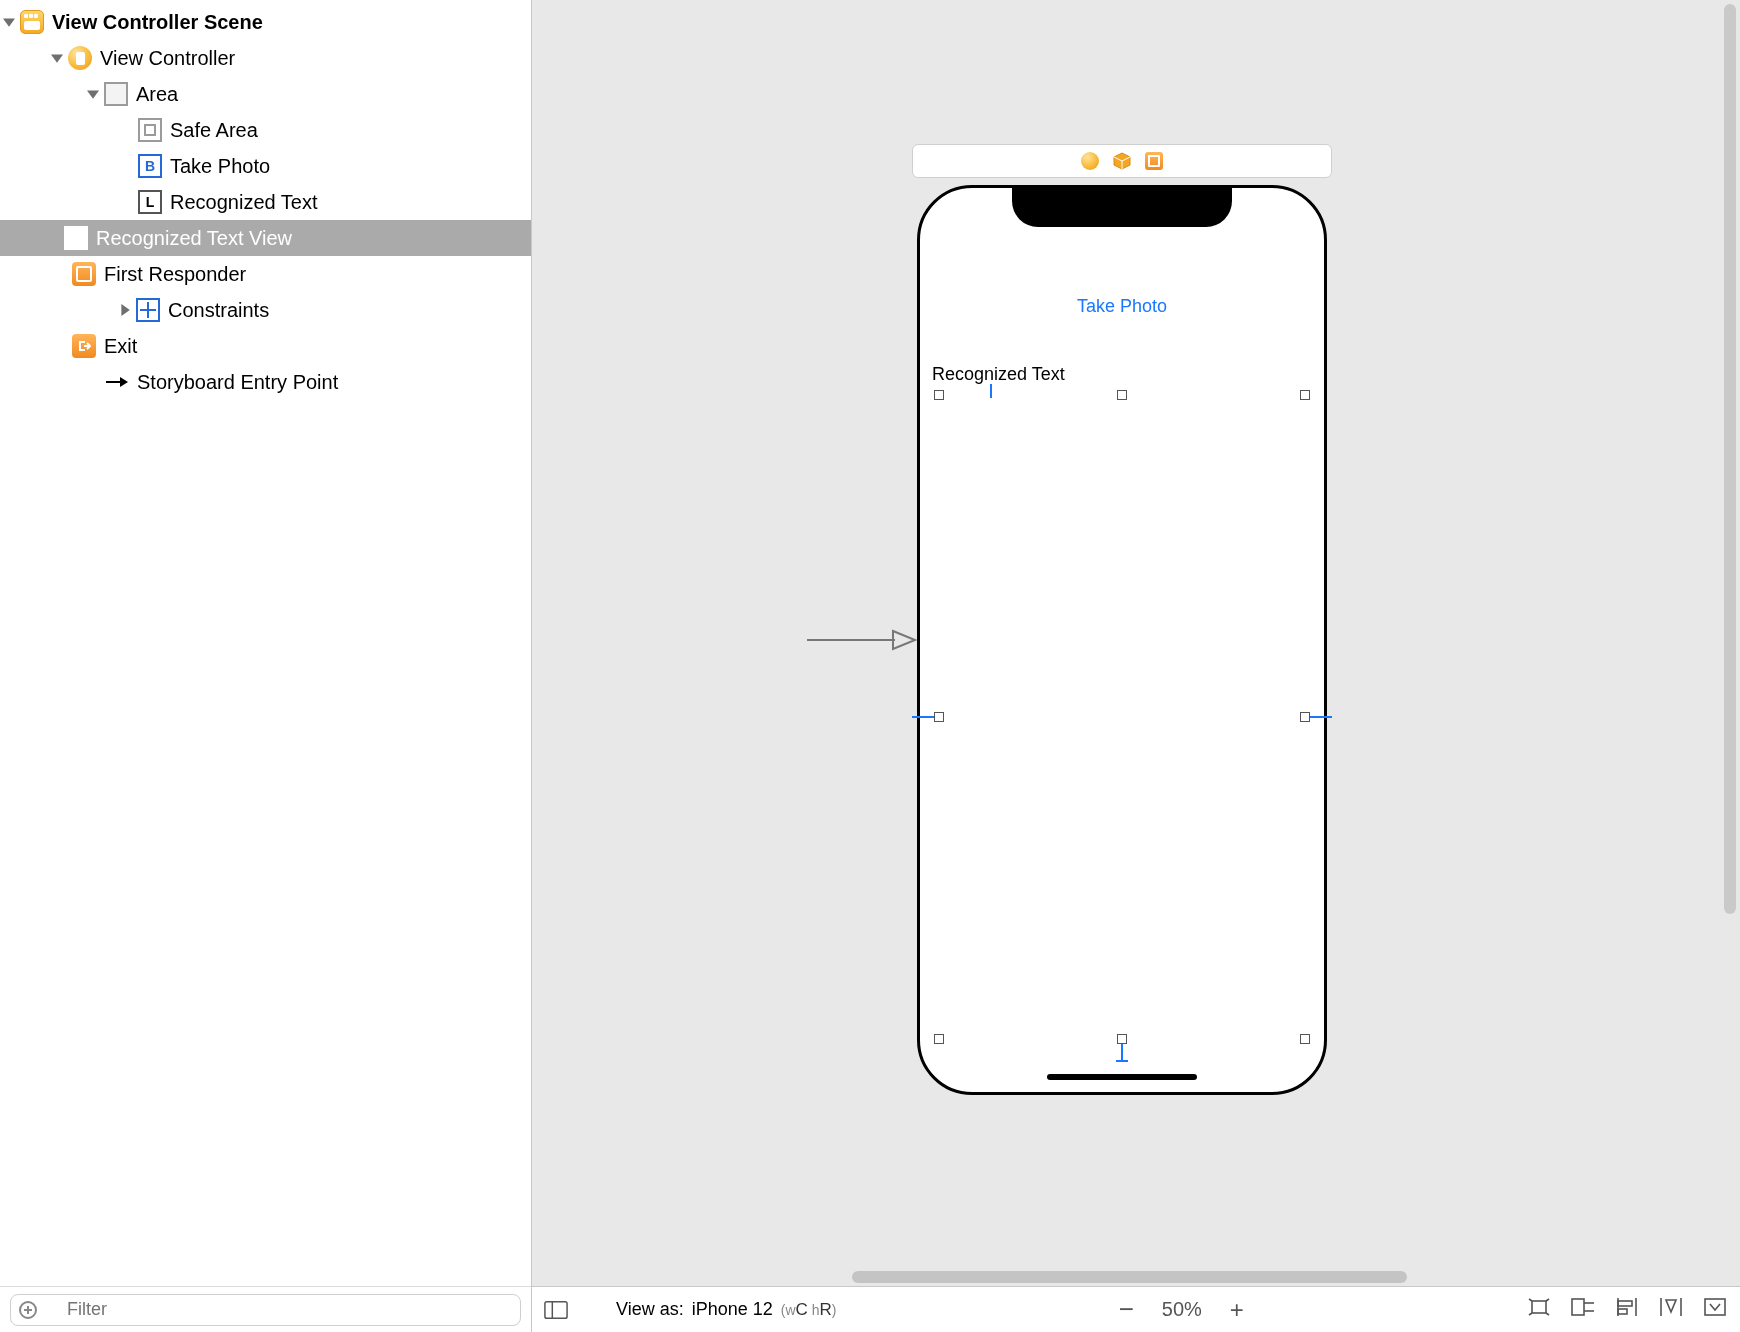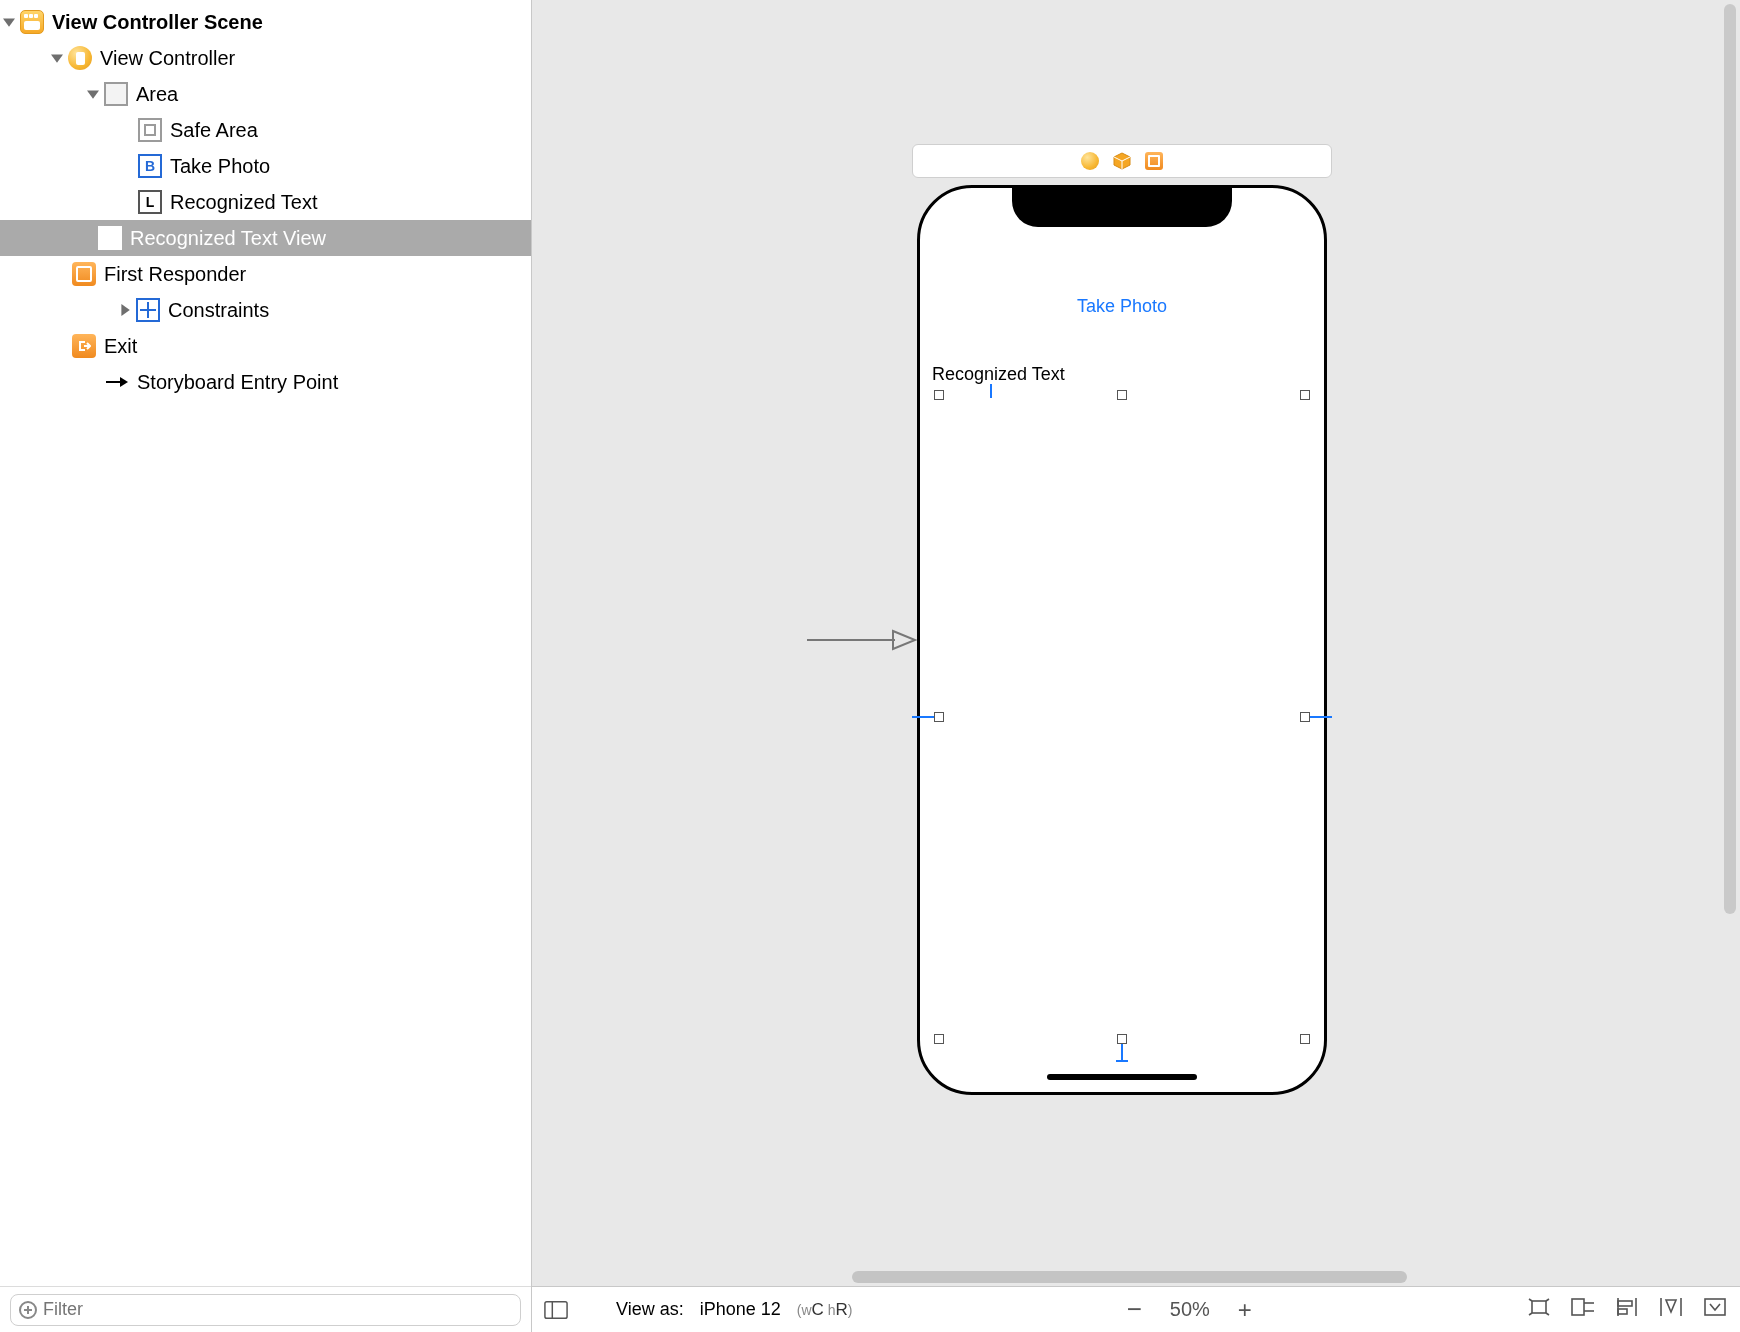--- a/index.html
+++ b/index.html
@@ -152,21 +152,21 @@
     border:1px solid #cfcfcf;
     border-radius: 8px;
     background:#fff;
     height: 32px;
     display:flex; align-items:center;
     padding: 0 8px;
     gap:6px;
     color:#888;
   }
   .filter-input input{
-    border:none; outline:none; flex:1; font-size:18px; background:transparent; color:#333;
+    border:none; outline:none; flex:1; font-size:18px; background:transparent; color:#333;margin-left:24px;
   }
   .filter-icon{
     width:18px;height:18px;border:2px solid #888;border-radius:50%; position:relative;
   }
   .filter-icon::before,.filter-icon::after{
     content:"";position:absolute;left:50%;background:#888;width:2px;margin-left:-1px;height:6px;
   }
   .filter-icon::before{top:3px;} .filter-icon::after{bottom:3px;}
   .filter-icon .bar{position:absolute;top:50%;left:3px;right:3px;height:2px;background:#888;margin-top:-1px;}
 
@@ -251,21 +251,21 @@
   .tguide{ position:absolute; width:2px; height:14px; background:#1978ff; }
 
   
   .bottom-bar{
     height:46px; background:#fff; border-top:1px solid #c8c8c8;
     display:flex; align-items:center; padding:0 12px; gap:14px;
     font-size:18px;
   }
   .bb-icon{ width:24px;height:24px; display:inline-flex;align-items:center;justify-content:center;}
   .bb-sep{ flex:1; }
-  .bb-viewas{ display:flex; align-items:baseline; gap:16px;}
+  .bb-viewas{ display:flex; align-items:baseline; gap:8px;}
   .bb-sub{ font-size:14px; color:#888; }
   .bb-sub .c{ color:#333; font-size:17px; }
   .zoom-group{ display:flex; align-items:center; gap:28px; font-size:20px; color:#555; padding: 0 12px;}
   .right-icons{ display:flex; align-items:center; gap:18px; }
   .thin-icon svg{ width:26px; height:22px; stroke:#555; fill:none; stroke-width:1.6; }
 
 </style>
 </head>
 <body>
 
@@ -312,21 +312,21 @@
       <div class="tree-row" style="padding-left:138px">
         <span class="row-icon ic-btn">B</span>
         <span class="row-label">Take Photo</span>
       </div>
 
       <div class="tree-row" style="padding-left:138px">
         <span class="row-icon ic-label">L</span>
         <span class="row-label">Recognized Text</span>
       </div>
 
-      <div class="tree-row selected" style="padding-left:98px">
+      <div class="tree-row selected" style="padding-left:64px">
         <span class="row-icon ic-textview"></span>
         <span class="row-label">Recognized Text View</span>
       </div>
 
       <div class="tree-row" style="padding-left:72px">
         <span class="row-icon ic-first"></span>
         <span class="row-label">First Responder</span>
       </div>
 
       <div class="tree-row" style="padding-left:116px">

